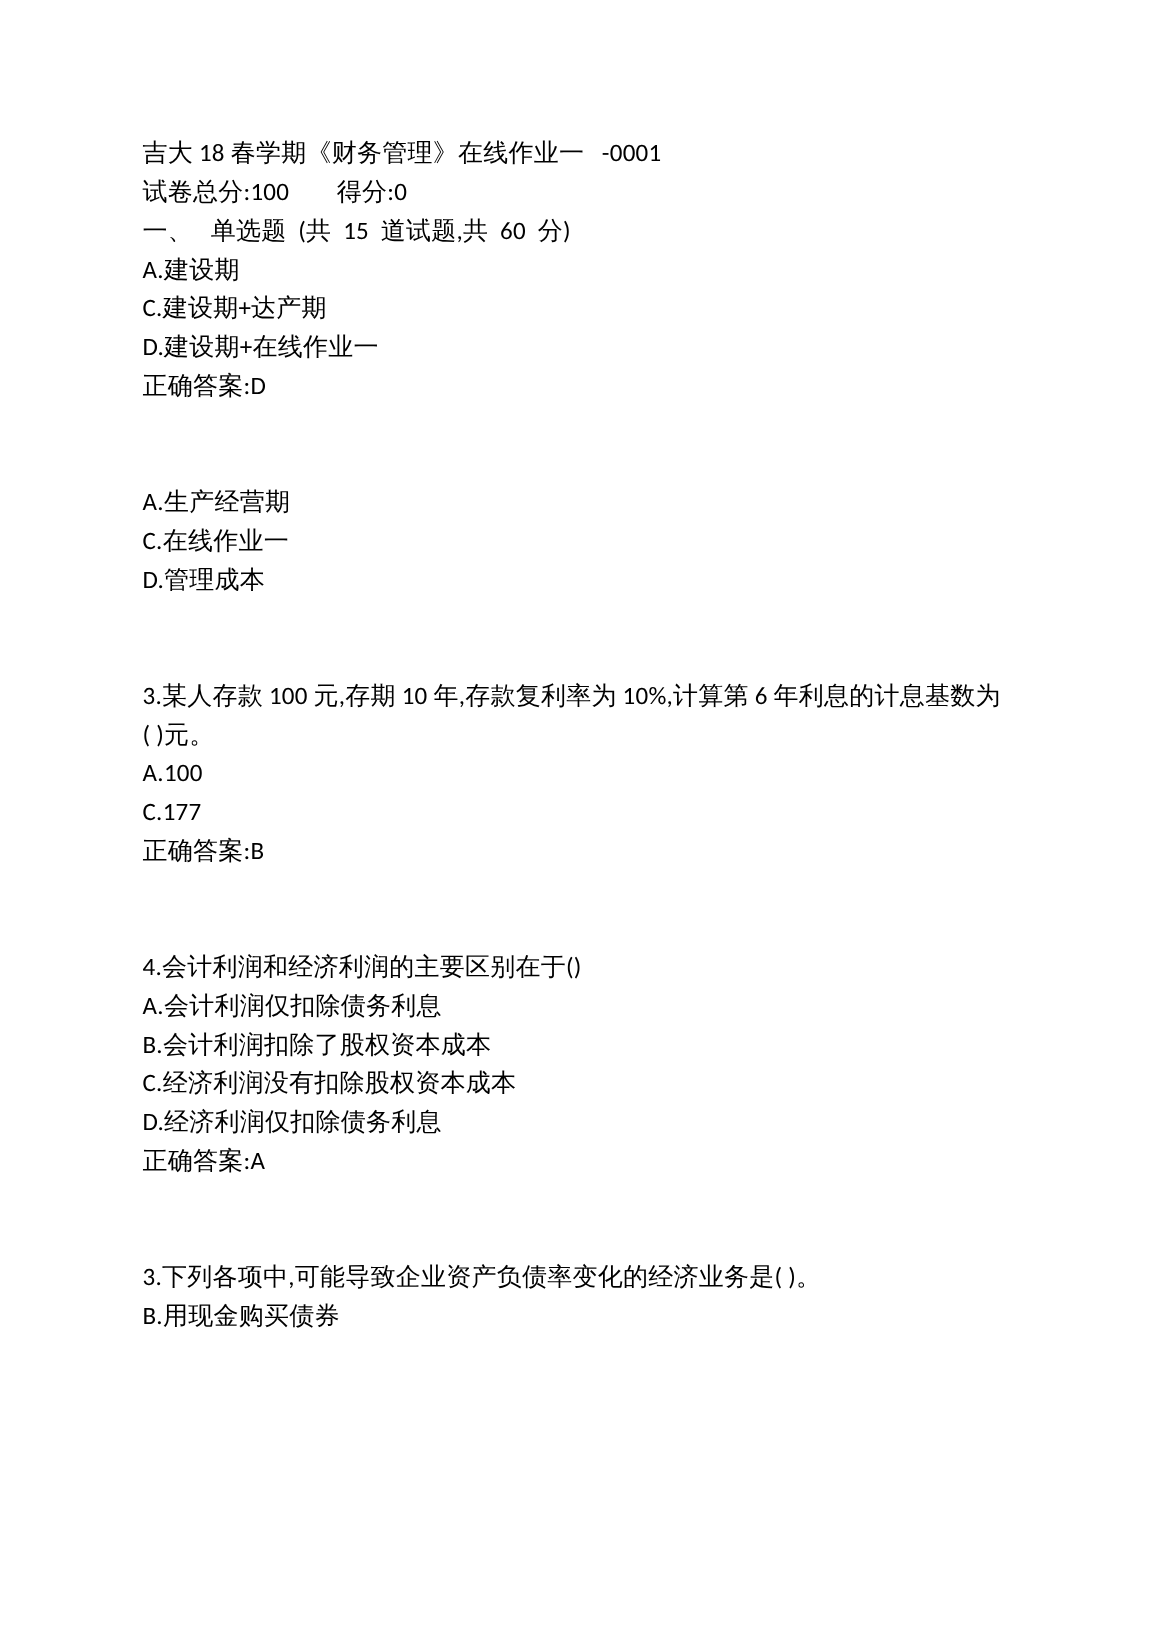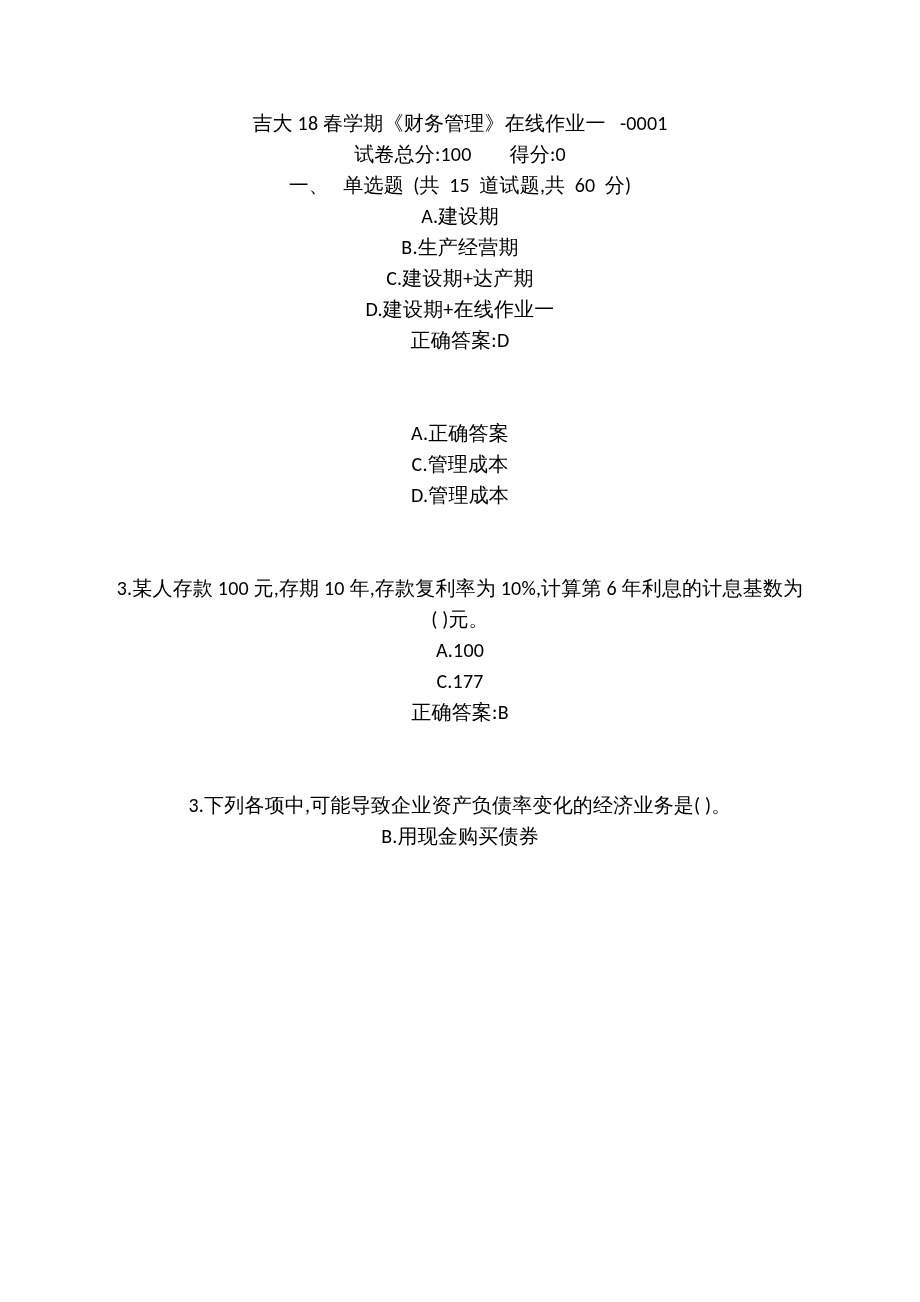--- a/index.html
+++ b/index.html
@@ -8,47 +8,54 @@
       height: 1302px;
       background: #ffffff;
       font-family: "Calibri", "SimSun", "宋体", sans-serif;
       font-size: 20px;
       color: #000000;
       padding: 108px 114px 0 114px;
       line-height: 1.55;
       letter-spacing: 0.2px;
     }
     .line { white-space: pre-wrap; }
-    .block { margin-bottom: 62px; text-align: center; }
+    .block { margin-bottom: 62px; }
     .block:last-child { margin-bottom: 0; }
     .totals { }
     .totals span.gap { display: inline-block; width: 38px; }
   </style>
 </head>
 <body>
 
 <div id="doc">
     <div class="block">
       <div class="line">吉大 18 春学期《财务管理》在线作业一   -0001</div>
       <div class="line totals"><span>试卷总分:</span><span>100</span><span class="gap"></span><span>得分:</span><span>0</span></div>
       <div class="line">一、   单选题  (共  15  道试题,共  60  分)</div>
       <div class="line">A.建设期</div>
-      <div class="line">B.生产经营期</div>
       <div class="line">C.建设期+达产期</div>
       <div class="line">D.建设期+在线作业一</div>
       <div class="line"><span>正确答案:</span><span>D</span></div>
     </div>
     <div class="block">
-      <div class="line">A.正确答案</div>
-      <div class="line">C.管理成本</div>
+      <div class="line">A.生产经营期</div>
+      <div class="line">C.在线作业一</div>
       <div class="line">D.管理成本</div>
     </div>
     <div class="block">
       <div class="line">3.某人存款 100 元,存期 10 年,存款复利率为 10%,计算第 6 年利息的计息基数为( )元。</div>
       <div class="line">A.100</div>
       <div class="line">C.177</div>
       <div class="line"><span>正确答案:</span><span>B</span></div>
     </div>
     <div class="block">
+      <div class="line">4.会计利润和经济利润的主要区别在于()</div>
+      <div class="line">A.会计利润仅扣除债务利息</div>
+      <div class="line">B.会计利润扣除了股权资本成本</div>
+      <div class="line">C.经济利润没有扣除股权资本成本</div>
+      <div class="line">D.经济利润仅扣除债务利息</div>
+      <div class="line"><span>正确答案:</span><span>A</span></div>
+    </div>
+    <div class="block">
       <div class="line">3.下列各项中,可能导致企业资产负债率变化的经济业务是( )。</div>
       <div class="line">B.用现金购买债券</div>
     </div>
   </div>
 
 </body></html>

